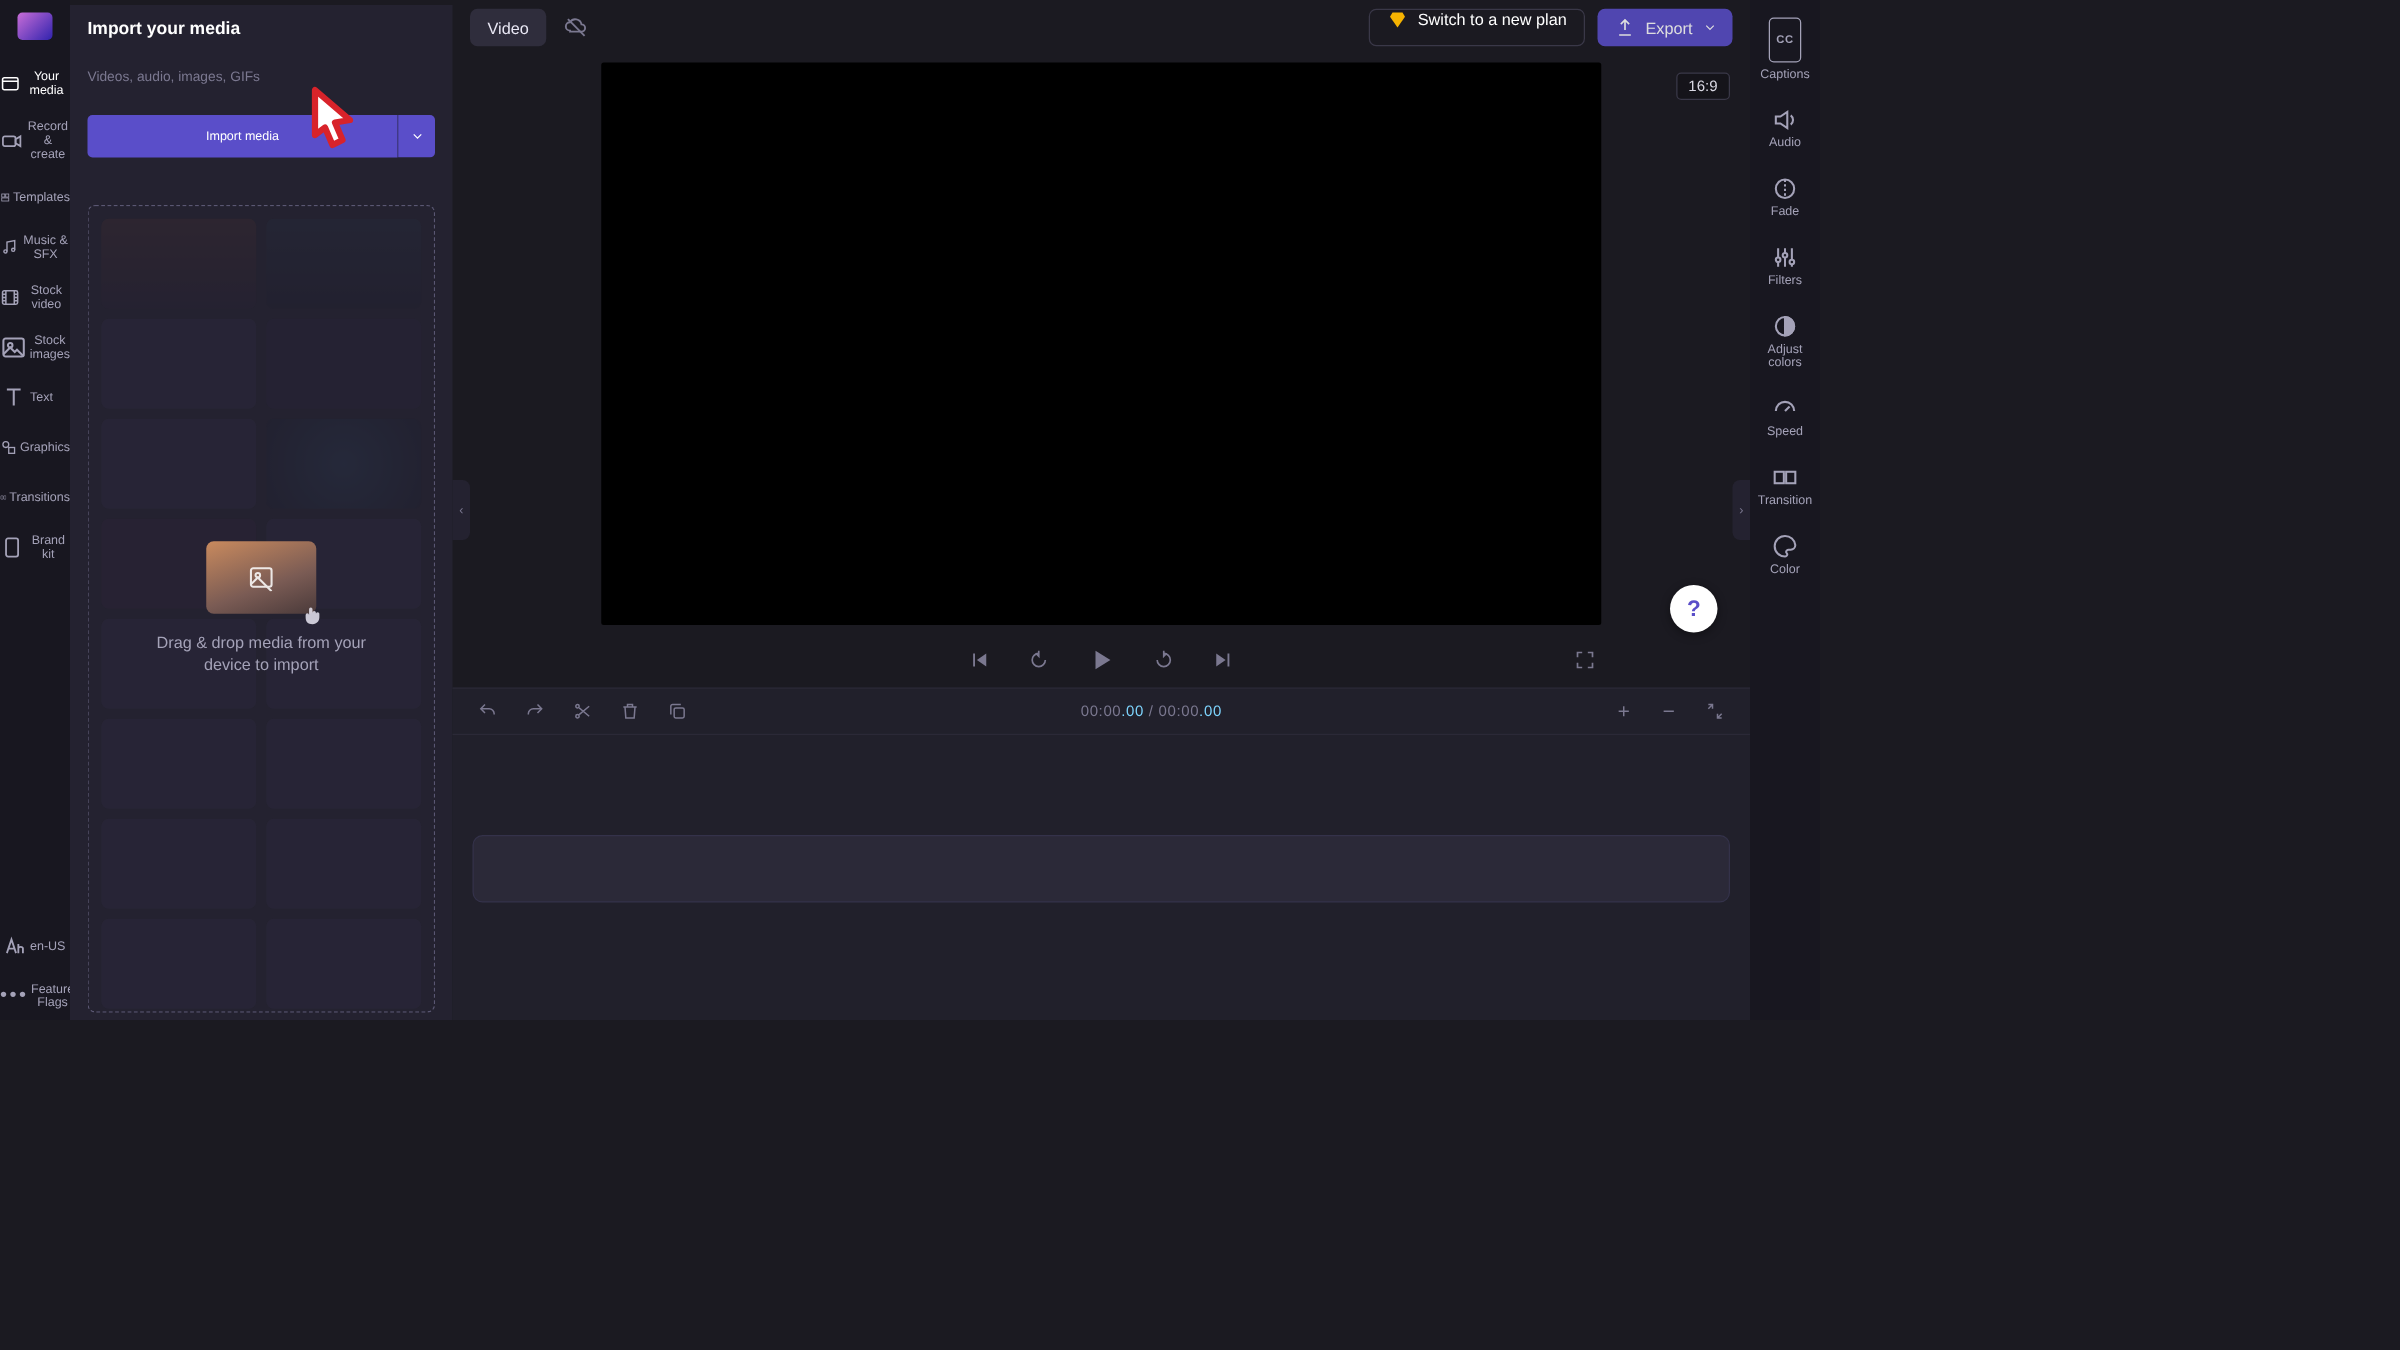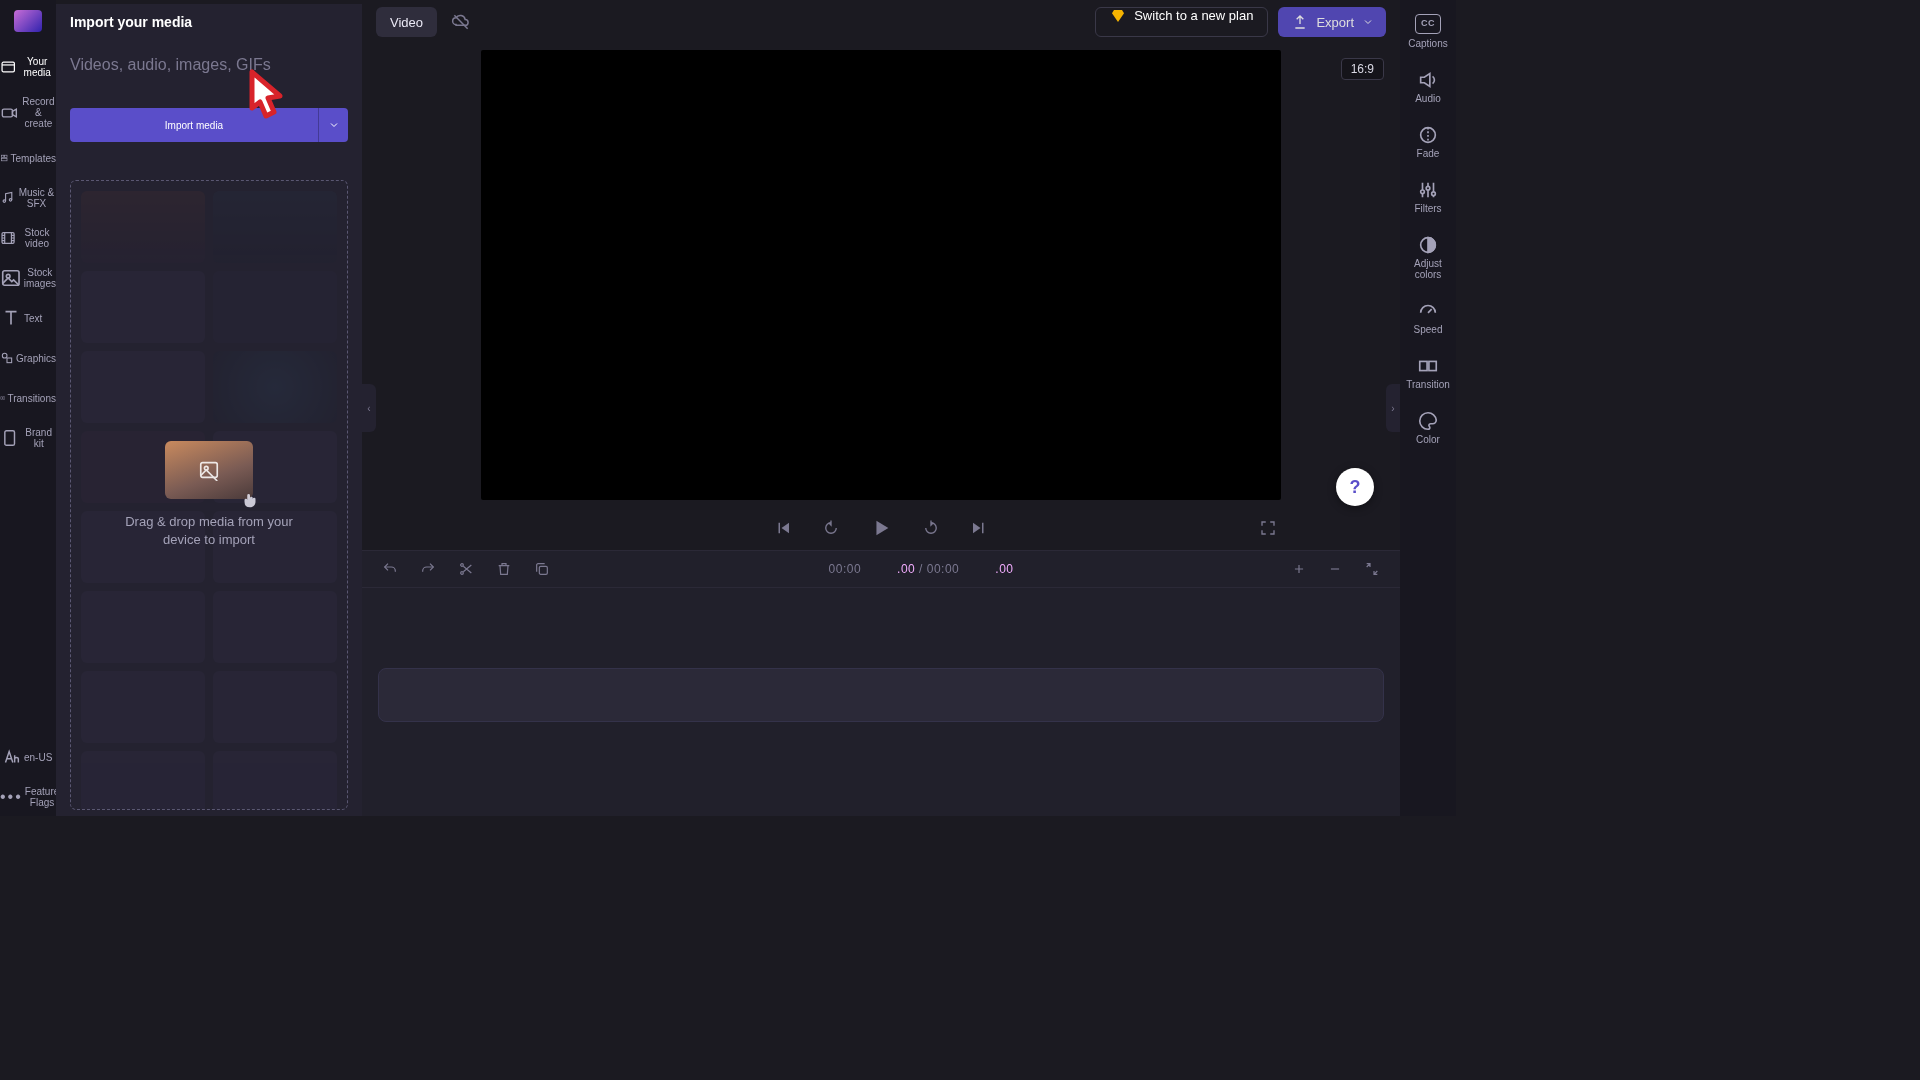--- a/index.html
+++ b/index.html
@@ -42,21 +42,21 @@
   .side-item svg, .side-item .ico-box { width: 22px; height: 22px; display:block; }
   .side-item span { white-space: pre-line; }
   .side-spacer { flex:1; }
 
   
   .media-panel {
     position:absolute; left: var(--sidebar-w); top:4px; width: var(--panel-w); height:100%;
     background: var(--panel); display:flex; flex-direction:column; padding: 10px 14px; gap: 24px;
   }
   .media-panel h1 { font-size: 14px; font-weight: 600; margin:0 0 2px; color:#fff; }
-  .media-panel .subtitle { font-size: 16px; color: var(--fg-dimmer); margin-bottom: 10px; }
+  .media-panel .subtitle { font-size: 11px; color: var(--fg-dimmer); }
   .import-row { display:flex; gap:0; margin-bottom: 14px; }
   .btn-import {
     flex:1; background: var(--accent); color:#fff; border:none; border-radius: 4px 0 0 4px;
     height: 34px; font-size: 10px; cursor:pointer;
   }
   .btn-import-drop {
     width: 30px; background: var(--accent); border:none; border-left:1px solid rgba(0,0,0,.25);
     border-radius: 0 4px 4px 0; color:#fff; cursor:pointer; display:flex; align-items:center; justify-content:center;
   }
   .dropzone {
@@ -139,37 +139,37 @@
   .playback .fullscreen { position:absolute; right:0; }
 
   
   .tl-toolbar {
     height:38px; background: var(--bg-1); display:flex; align-items:center; padding: 0 18px; gap:18px;
     color: var(--fg-dimmer); border-top:1px solid #2b2937; border-bottom:1px solid #2b2937;
   }
   .tl-toolbar button { background:none; border:none; color:inherit; cursor:pointer; padding:2px; display:flex; }
   .tl-toolbar .tl-spacer { flex:1; }
   .tl-time { font-size:12px; letter-spacing:.5px; }
-  .tl-time .frac { color:#f0abfc;margin-left:36px; }
+  .tl-time .frac { color:#7dd3fc; }
   .timeline {
     flex:1; background: var(--bg-1); padding: 80px 16px 16px; position:relative;
   }
   .tl-track {
     height: 54px; background: #2b2938; border:1px solid #34324a; border-radius:8px;
   }
 
   
   .sidebar-right {
     position:absolute; right:0; top:0; width: var(--rightbar-w); height:100%;
     background:#181720; display:flex; flex-direction:column; align-items:center; gap:6px; padding-top:8px;
     color: var(--fg-dim);
   }
   .r-item { width:100%; display:flex; flex-direction:column; align-items:center; gap:2px; padding:6px 0 8px; font-size:10px; cursor:pointer; text-align:center; line-height:1.1; }
   .r-item svg { width:22px; height:22px; }
-  .r-cc { width:26px; height:20px; border:1.5px solid var(--fg-dim); border-radius:4px; display:flex; align-items:center; justify-content:center; font-size:9px; font-weight:bold; letter-spacing:.5px; margin-bottom:2px;}
+  .r-cc { width:26px; height:36px; border:1.5px solid var(--fg-dim); border-radius:4px; display:flex; align-items:center; justify-content:center; font-size:9px; font-weight:bold; letter-spacing:.5px; margin-bottom:2px;}
   .right-collapse {
     position:absolute; right: var(--rightbar-w); top:50%; transform:translateY(-50%);
     width:14px; height:48px; background:#242230; border-radius:6px 0 0 6px;
     display:flex; align-items:center; justify-content:center; color:var(--fg-dimmer); font-size:10px; cursor:pointer;
   }
 
   
   .help-fab {
     position:absolute; right:82px; bottom:310px;
     width:38px; height:38px; border-radius:50%; background:#fff; color:#5a4ec9;

